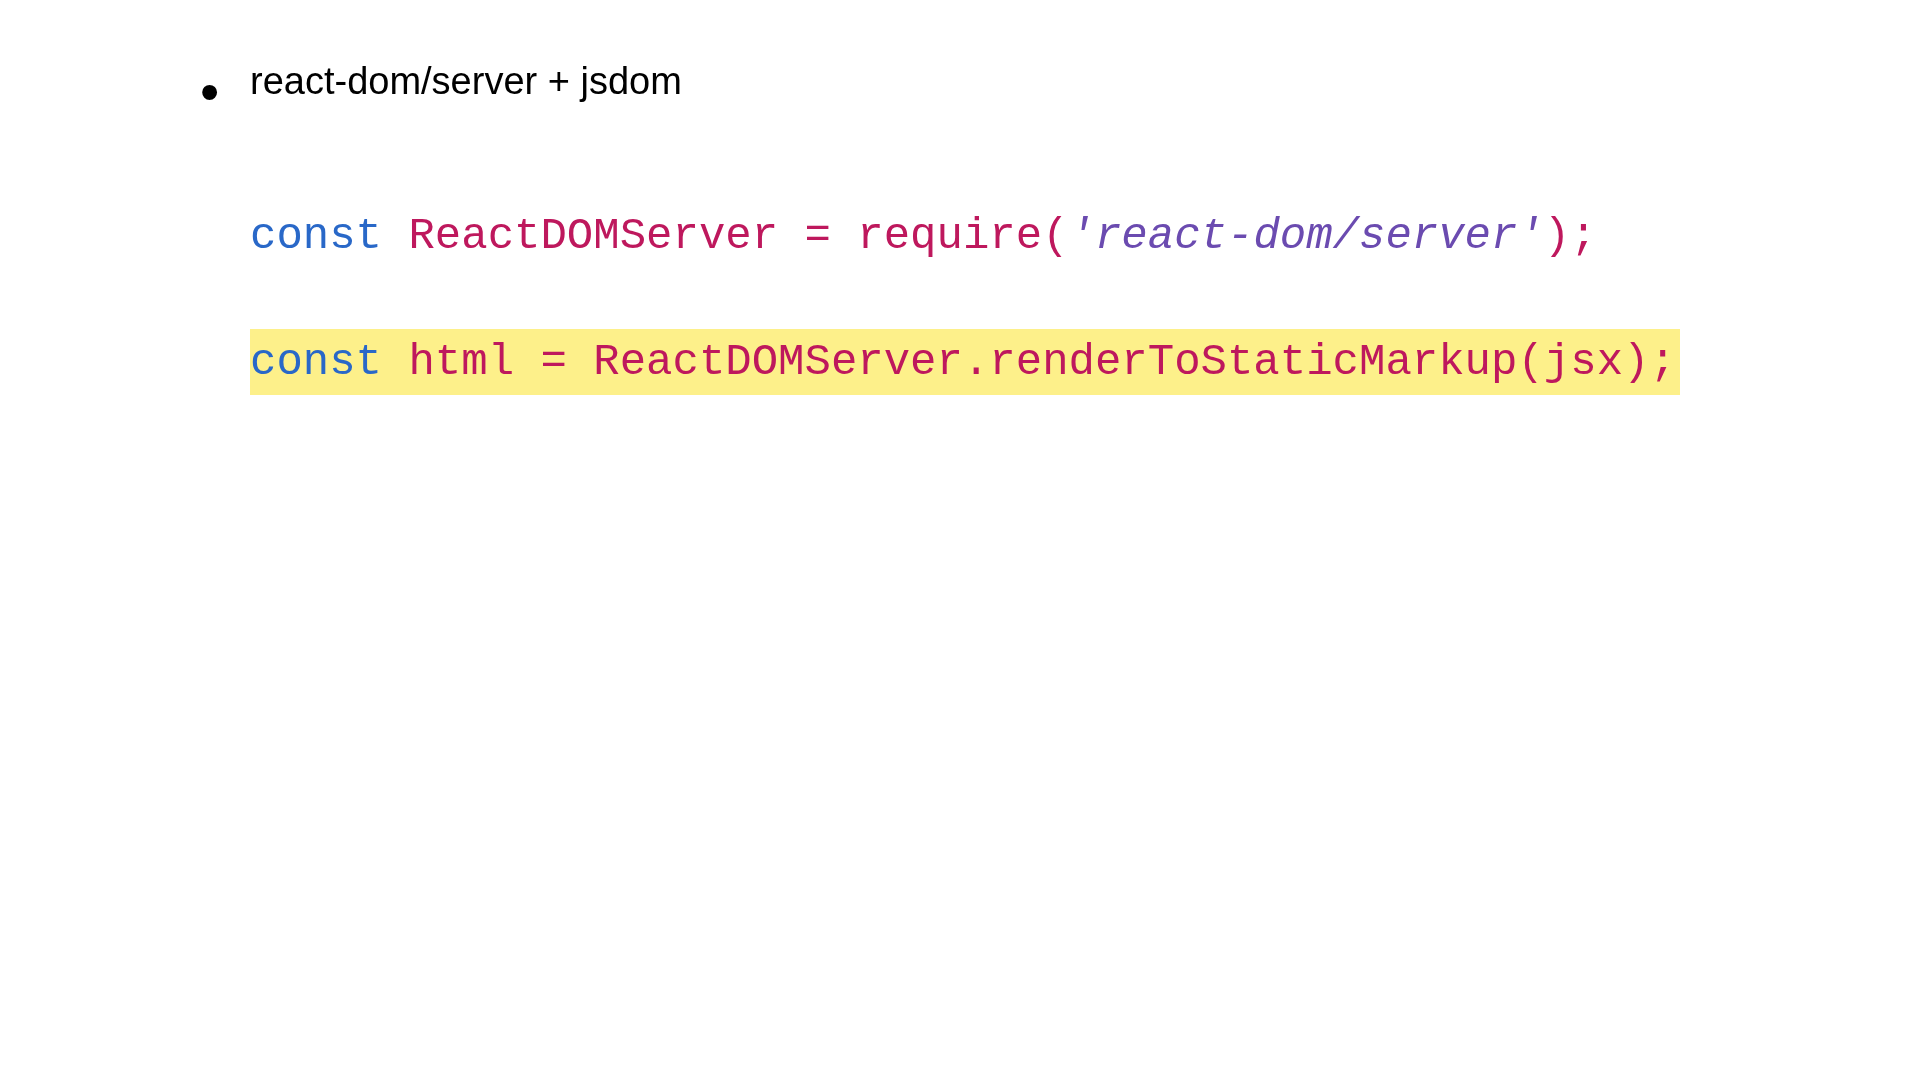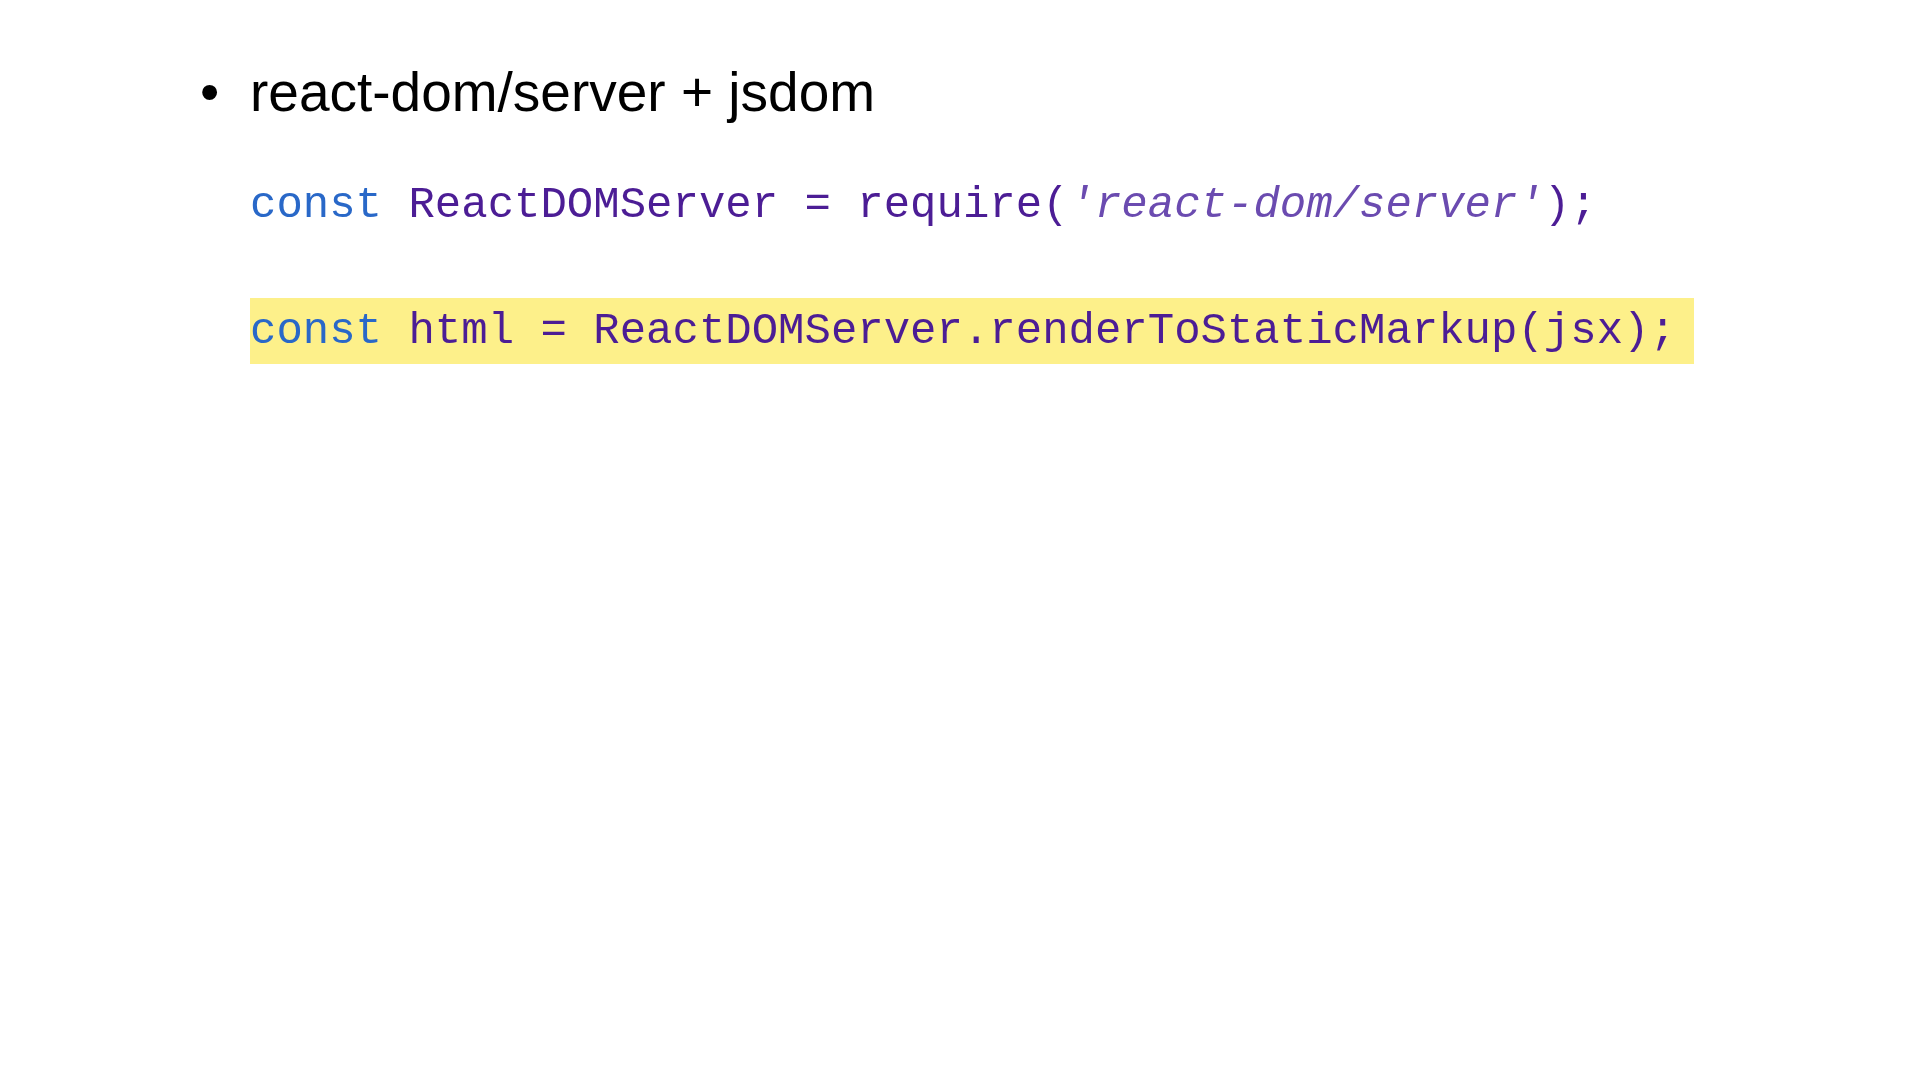--- a/index.html
+++ b/index.html
@@ -27,25 +27,25 @@
       letter-spacing: -1px;
     }
     .title-accent {
       color: #2968c8;
     }
     .bullet-list {
       list-style: none;
       margin-left: 20px;
     }
     .bullet-item {
-      font-size: 55px;
+      font-size: 38px;
       color: #000000;
       position: relative;
       padding-left: 50px;
-      margin-bottom: 48px;
+      margin-bottom: 100px;
     }
     .bullet-item::before {
       content: "•";
       position: absolute;
       left: 0;
       font-size: 55px;
     }
     .code-block {
       margin-left: 70px;
       font-family: "Menlo", "Consolas", "Courier New", monospace;
@@ -57,30 +57,30 @@
       margin-bottom: 60px;
     }
     .code-line:last-child {
       margin-bottom: 0;
     }
     .tok-keyword {
       color: #2968c8;
       margin-top: 8px;
     }
     .tok-default {
-      color: #4c1d95;
+      color: #be185d;
     }
     .tok-string {
       color: #6b4bb0;
       font-style: italic;
     }
     .highlighted {
       background-color: #fdf08a;
       display: inline-block;
-      padding-right: 18px;
+      padding-right: 4px;
     }
   </style>
 </head>
 <body>
 
 <div class="slide">
 
   <ul class="bullet-list">
     <li class="bullet-item">react-dom/server + jsdom</li>
   </ul>

